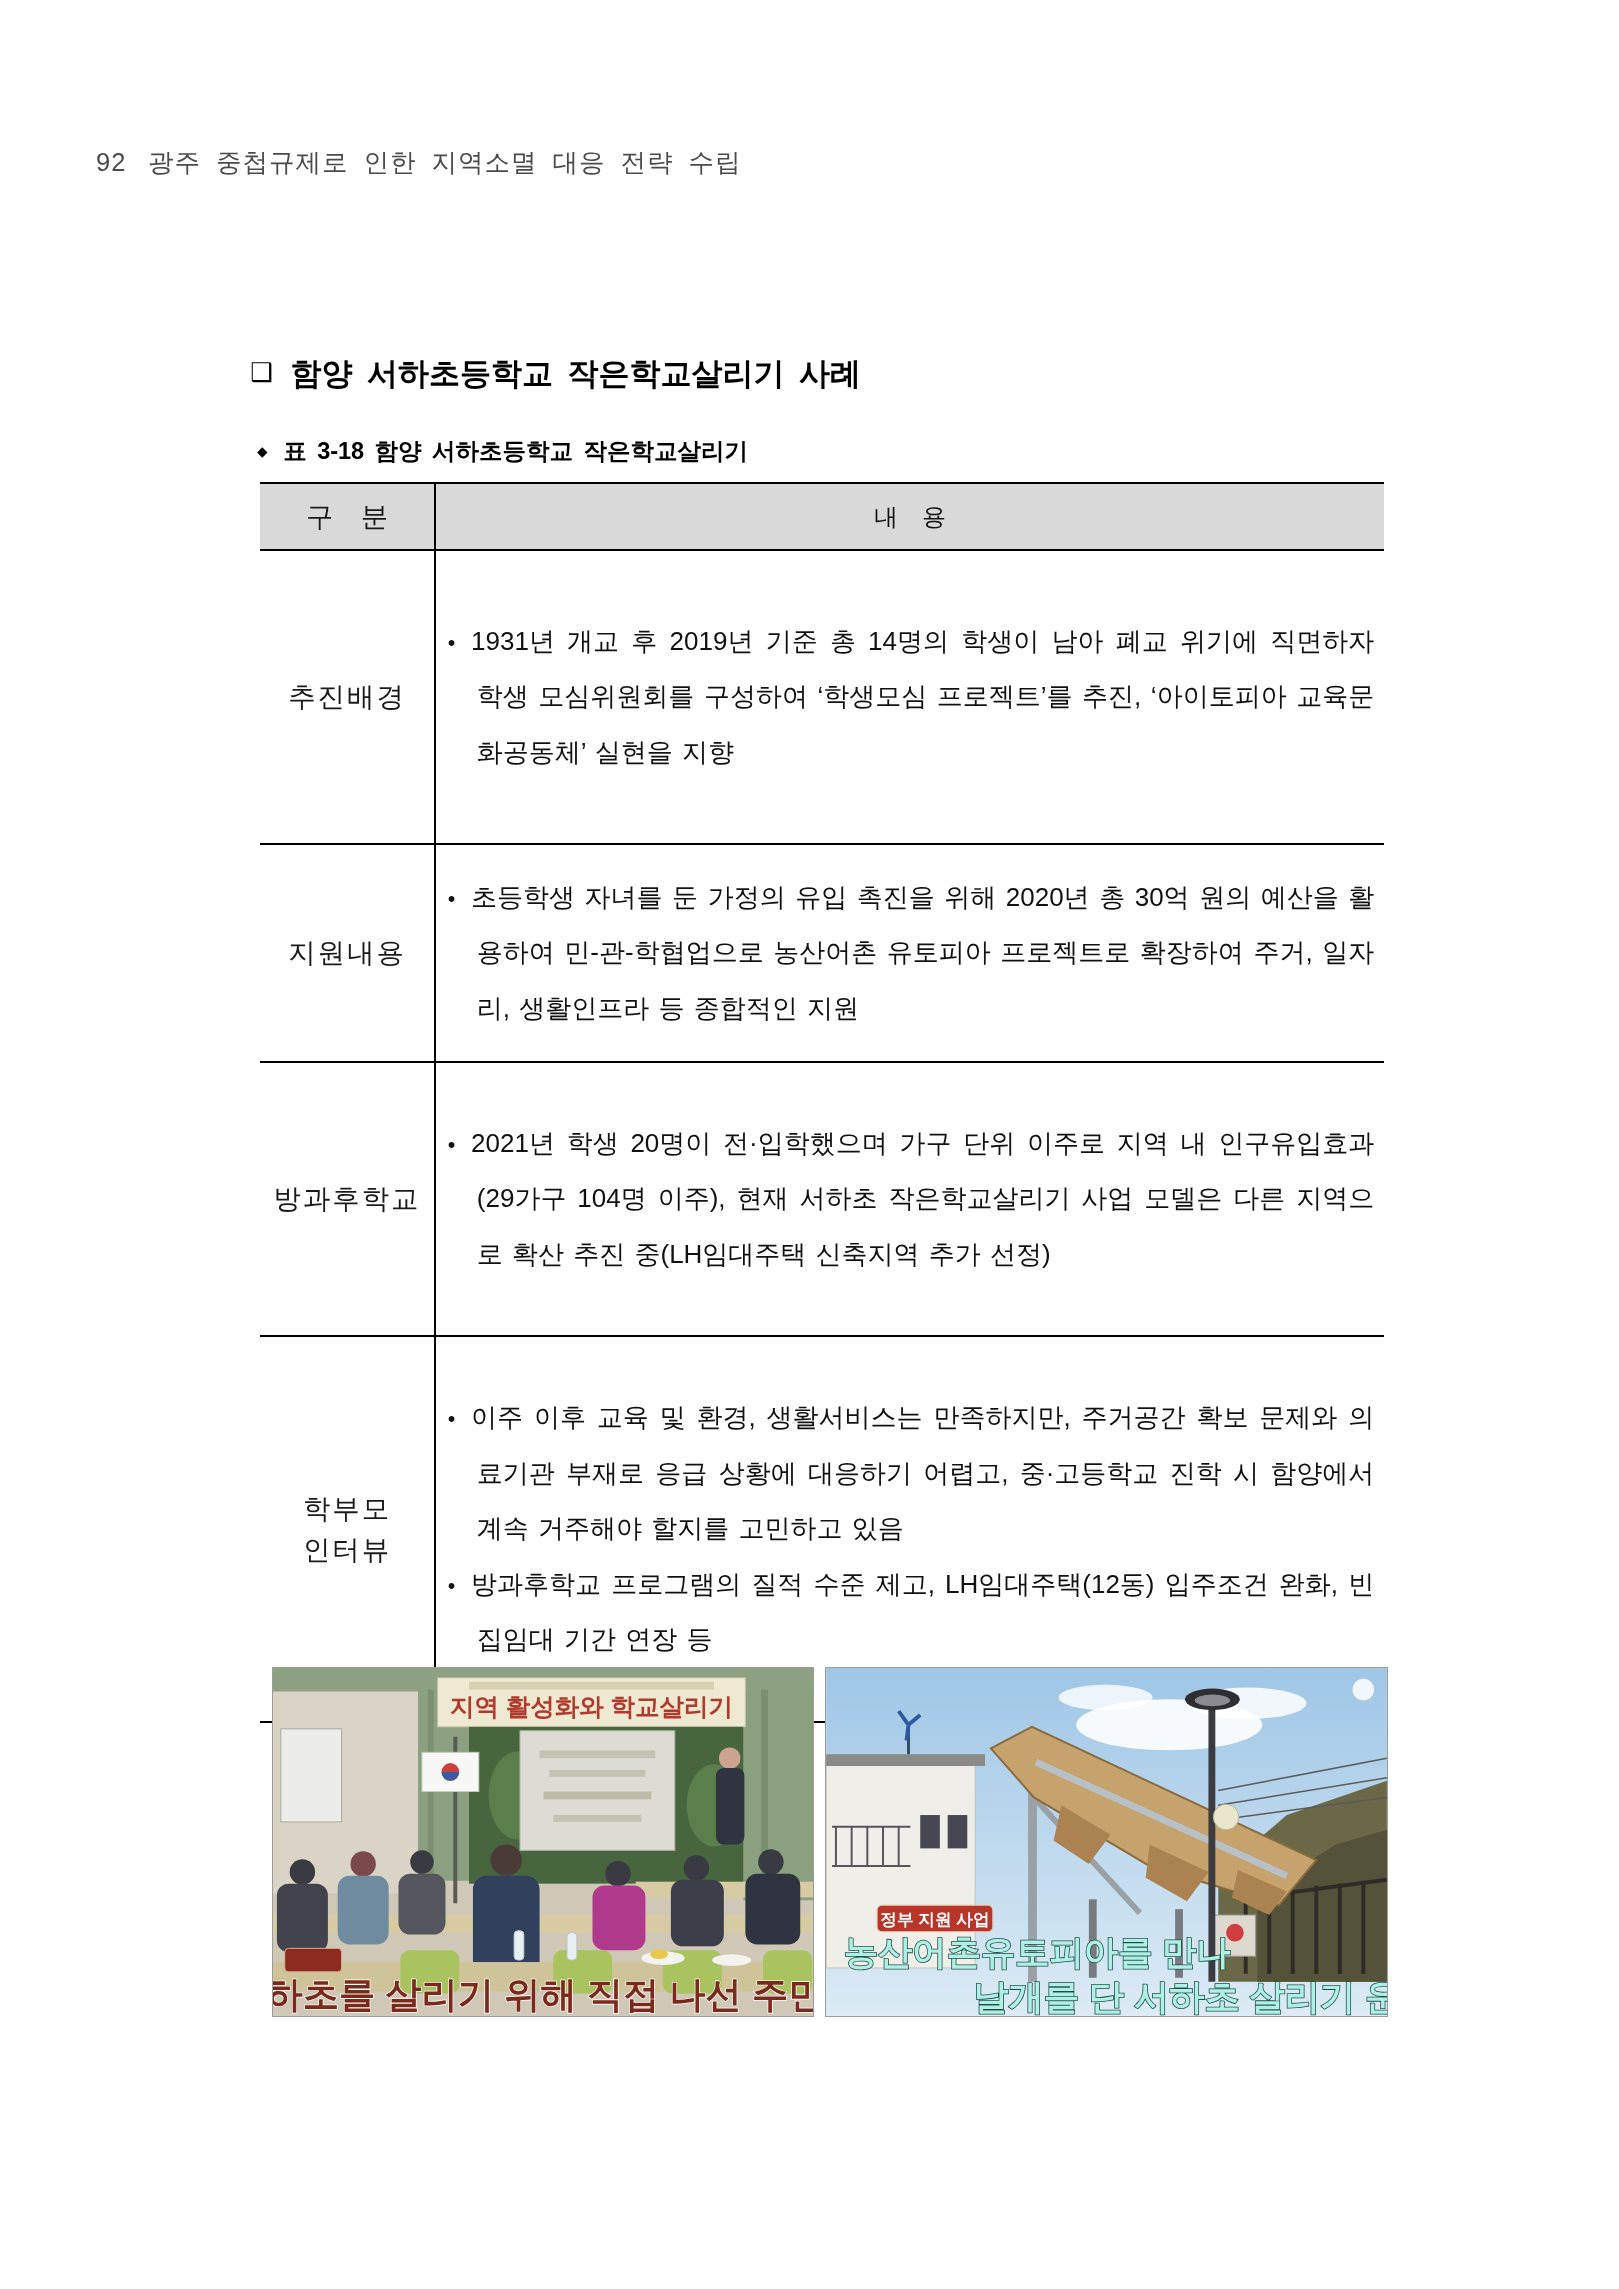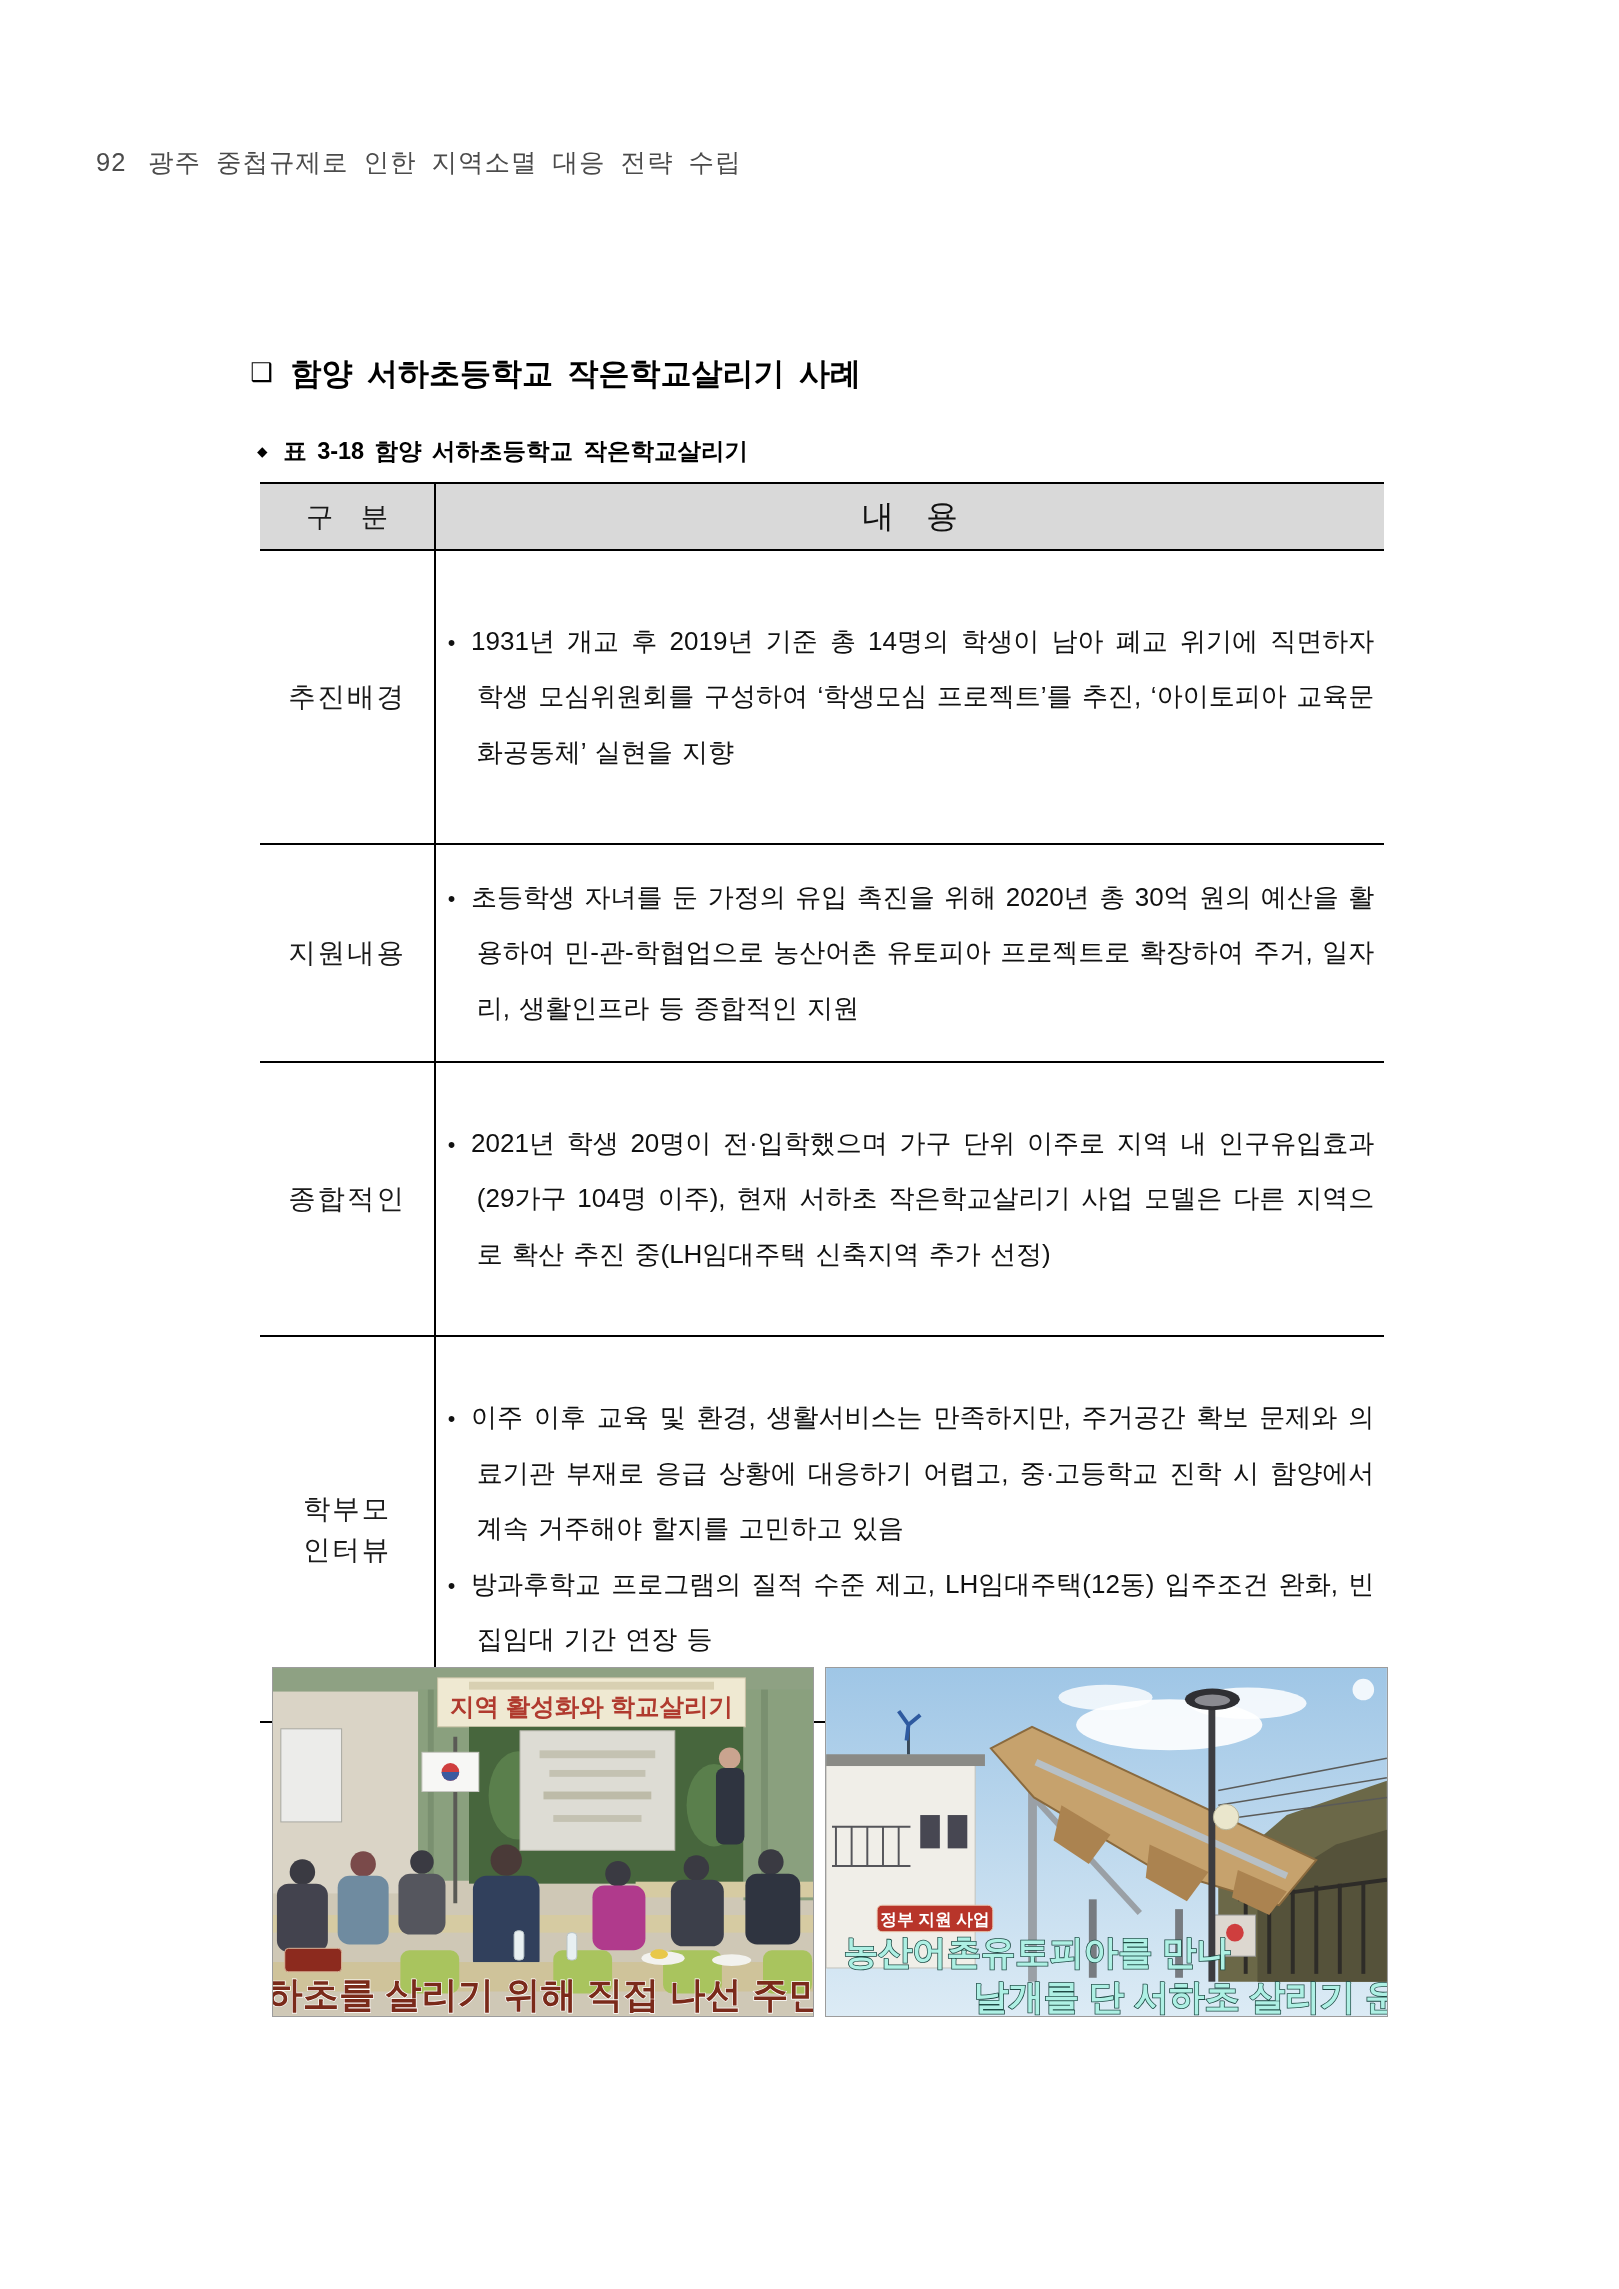--- a/index.html
+++ b/index.html
@@ -48,21 +48,21 @@
     width:176px; flex:0 0 176px; border-right:2px solid #000;
     display:flex; flex-direction:column; align-items:center; justify-content:center;
     font-size:27.4px; color:#1a1a1a; letter-spacing:2px; text-align:center;
     white-space:pre-line; line-height:1.5;
   }
   .thead .cell-label { font-size:27.4px; letter-spacing:0; }
   .cell-content {
     flex:1; display:flex; flex-direction:column; justify-content:center;
     padding:13.7px 9.8px 13.7px 11.8px;
   }
-  .thead .cell-content { align-items:center; justify-content:center; padding:4px; font-size:32px; }
+  .thead .cell-content { align-items:center; justify-content:center; padding:4px; font-size:24px; }
   .bullet-item {
     font-size:26px; line-height:2.14; color:#111;
     text-align:justify; padding-left:29px; text-indent:-29px;
     word-spacing:2px;
   }
   .bullet-item .bchar { margin-right:15.7px; font-size:21.6px; }
 
   
   .photos {
     position:absolute; left:272px; top:1667px;
@@ -107,21 +107,21 @@
     </div>
 
     <div class="trow" style="height:218px">
       <div class="cell-label">지원내용</div>
       <div class="cell-content">
         <div class="bullet-item"><span class="bchar">•</span><span>초등학생 자녀를 둔 가정의 유입 촉진을 위해 2020년 총 30억 원의 예산을 활용하여 민-관-학협업으로 농산어촌 유토피아 프로젝트로 확장하여 주거, 일자리, 생활인프라 등 종합적인 지원</span></div>
       </div>
     </div>
 
     <div class="trow" style="height:274px">
-      <div class="cell-label">종합적인</div>
+      <div class="cell-label">방과후학교</div>
       <div class="cell-content">
         <div class="bullet-item"><span class="bchar">•</span><span>2021년 학생 20명이 전·입학했으며 가구 단위 이주로 지역 내 인구유입효과(29가구 104명 이주), 현재 서하초 작은학교살리기 사업 모델은 다른 지역으로 확산 추진 중(LH임대주택 신축지역 추가 선정)</span></div>
       </div>
     </div>
 
     <div class="trow" style="height:384px">
       <div class="cell-label">학부모
 인터뷰</div>
       <div class="cell-content">
         <div class="bullet-item"><span class="bchar">•</span><span>이주 이후 교육 및 환경, 생활서비스는 만족하지만, 주거공간 확보 문제와 의료기관 부재로 응급 상황에 대응하기 어렵고, 중·고등학교 진학 시 함양에서 계속 거주해야 할지를 고민하고 있음</span></div>

